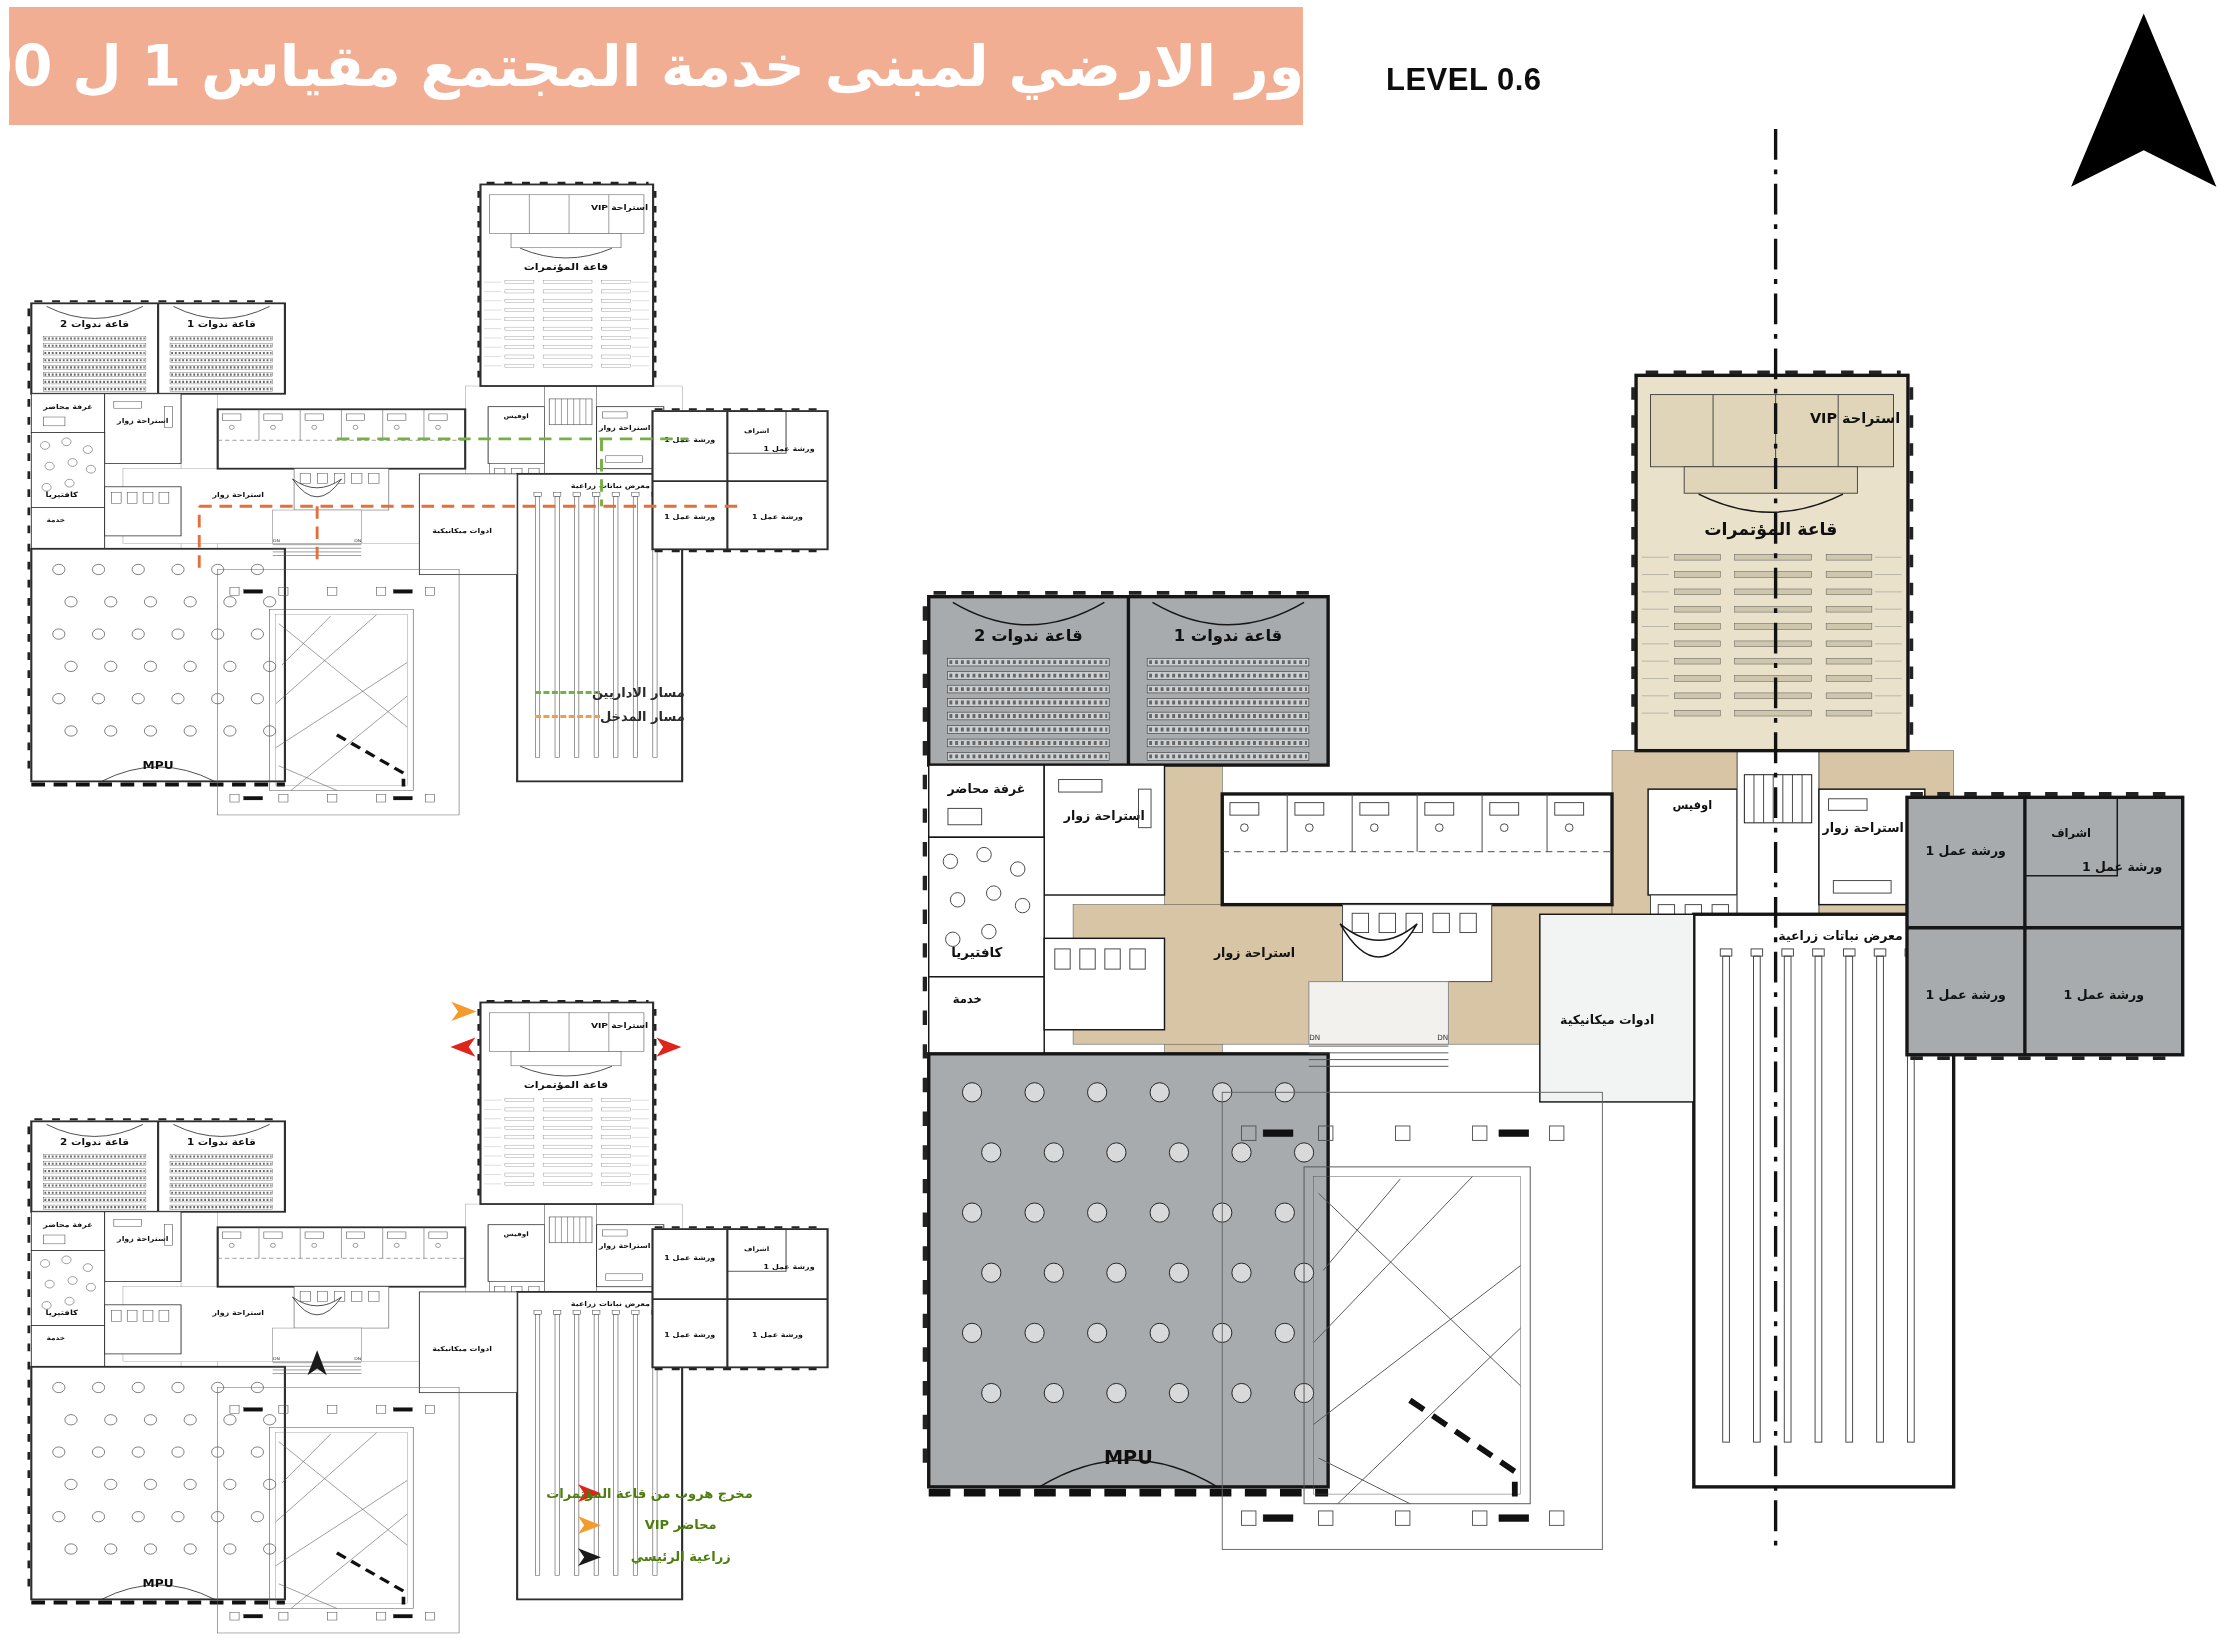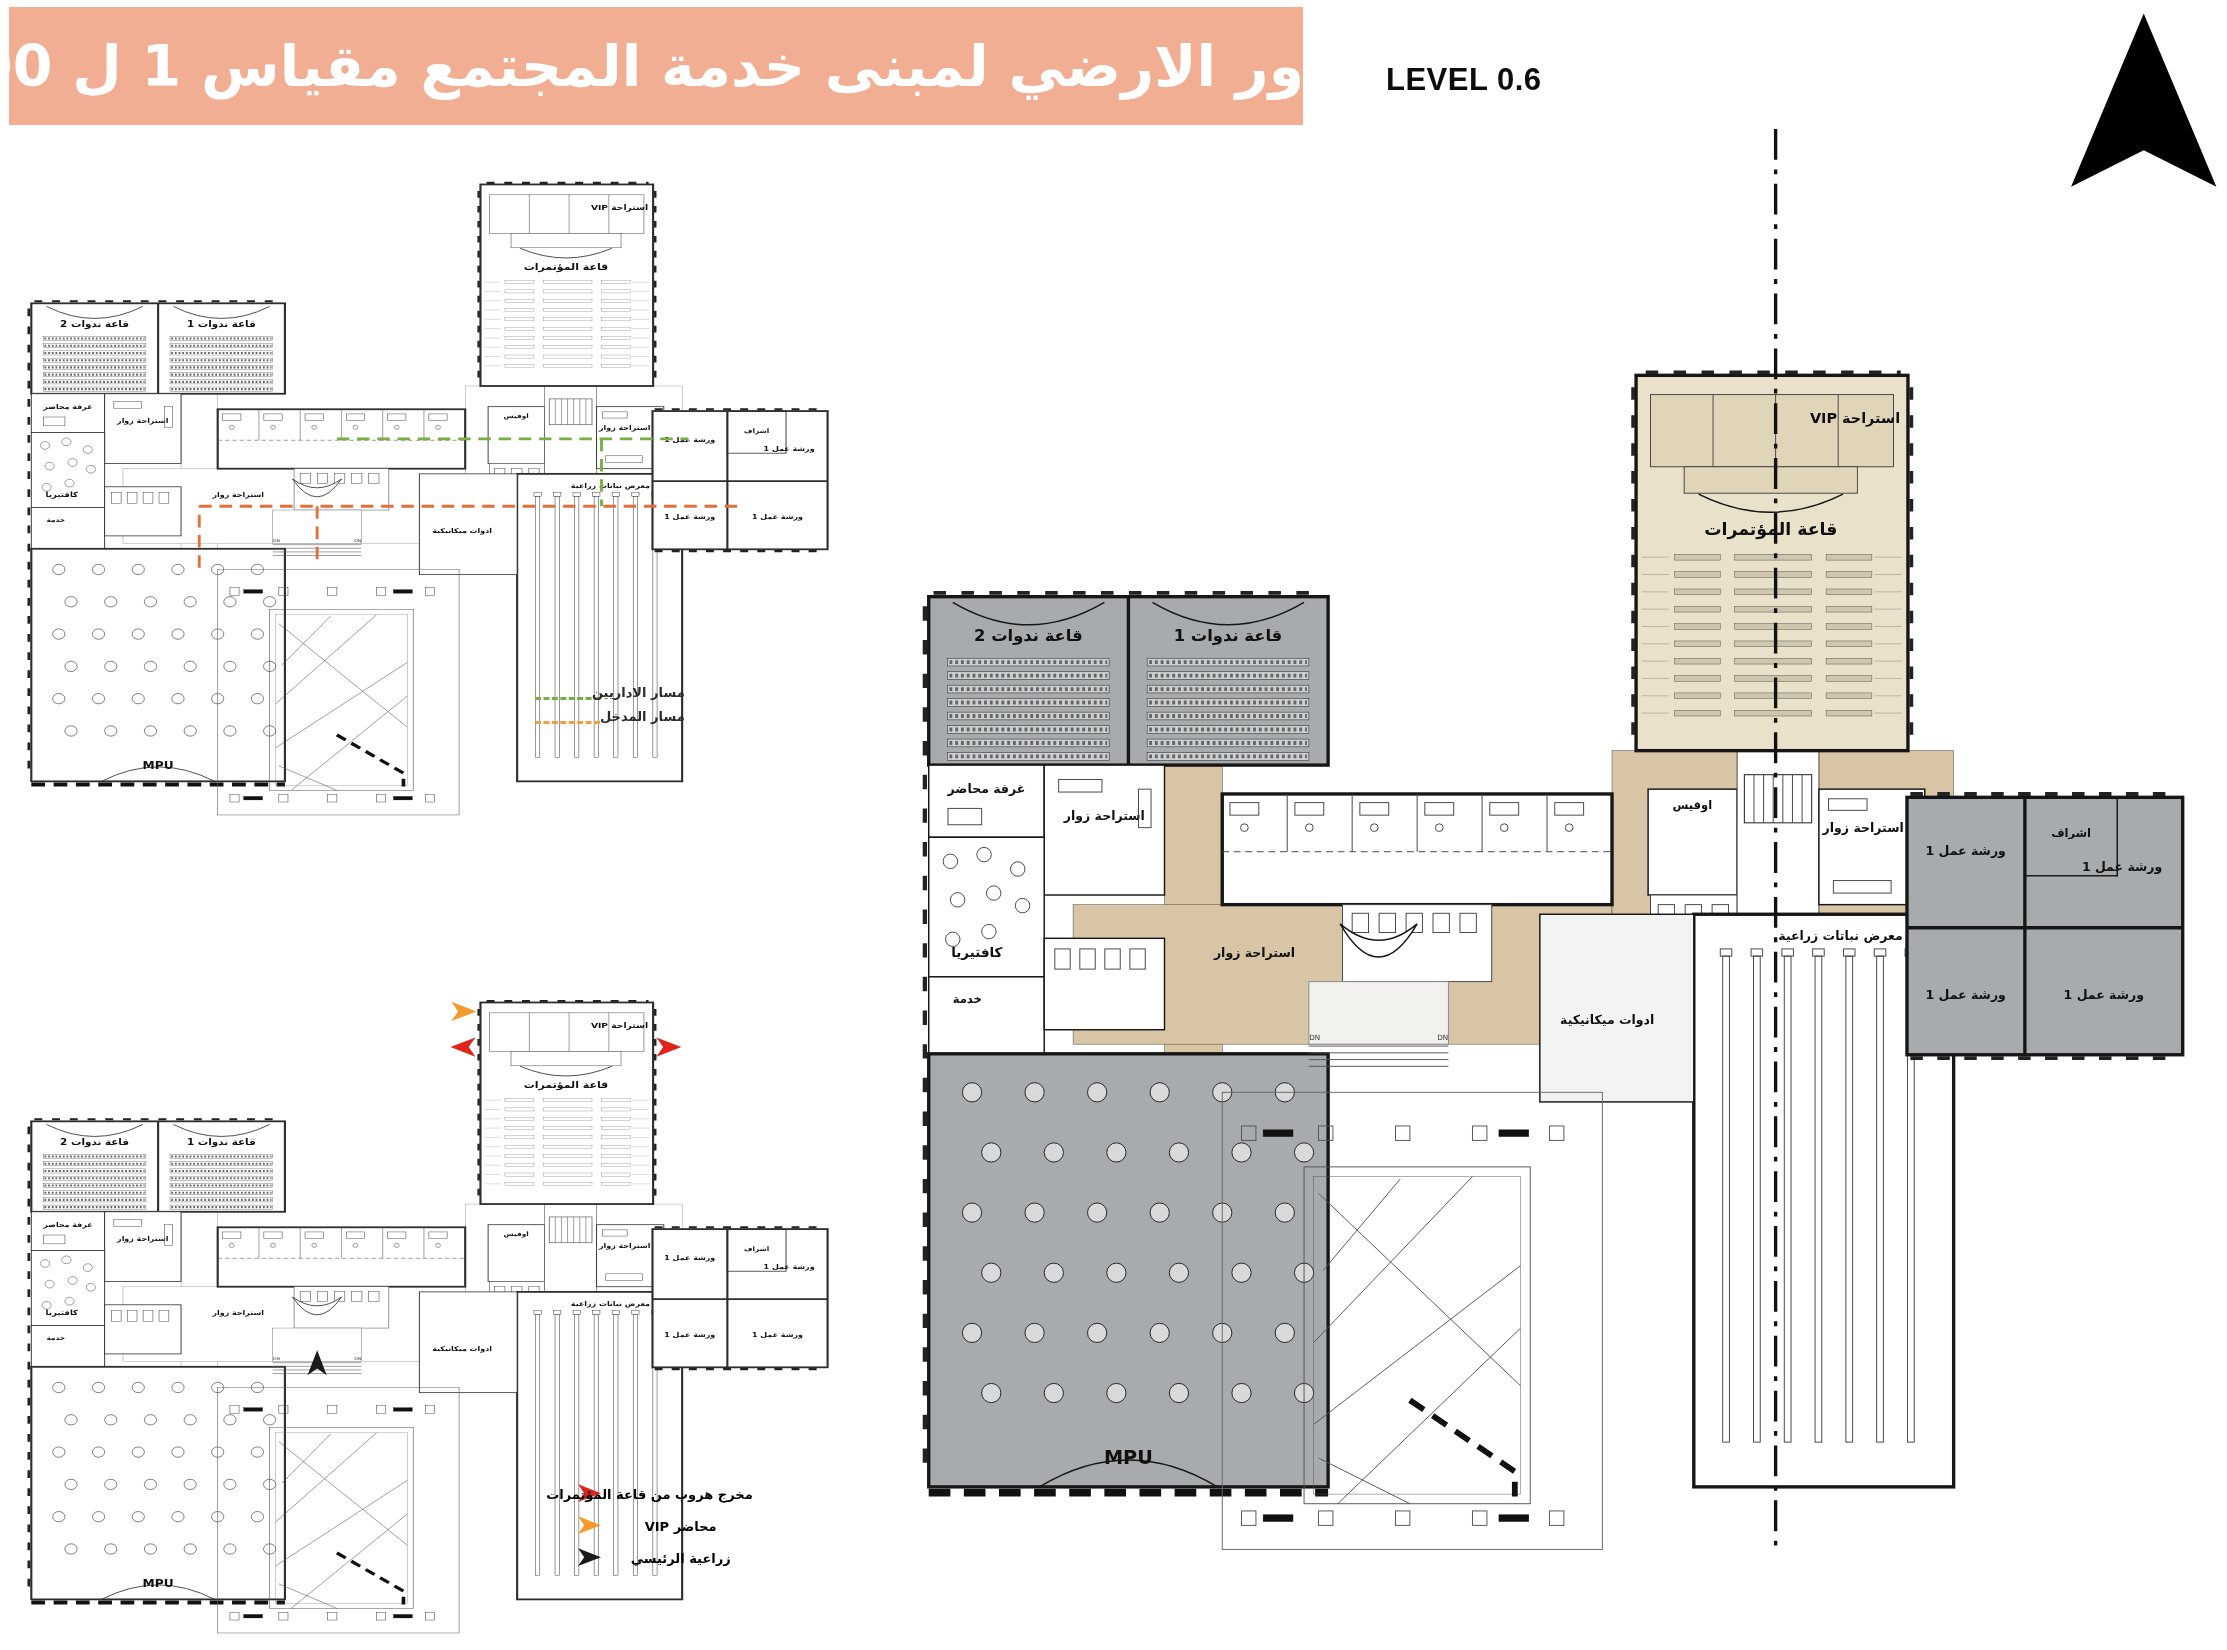--- a/index.html
+++ b/index.html
@@ -7,26 +7,26 @@
         font-family:"DejaVu Sans",sans-serif;}
   .title-bar{position:absolute;left:8.7px;top:6.7px;width:1294px;height:118px;
              display:flex;align-items:center;justify-content:center;}
   .title-bar span{color:#fff;font-size:57px;font-weight:bold;direction:rtl;white-space:nowrap;}
   .level-label{position:absolute;left:1342px;top:62px;font-family:"Liberation Sans","DejaVu Sans",sans-serif;
                font-size:31px;font-weight:700;color:#0d0d0d;letter-spacing:0.5px;margin-left:44px;}
   #plan-canvas{position:absolute;left:0;top:0;}
   .legend{position:absolute;display:flex;flex-direction:column;}
   .legend-paths{left:535px;top:685px;gap:8.7px;}
   .legend-ent{left:578px;top:1484px;gap:13.5px;}
-  .lrow{display:flex;align-items:flex-end;gap:7.7px;}
+  .lrow{display:flex;align-items:center;gap:7.7px;}
   .dash-swatch{display:inline-block;width:65px;height:0;border-top:3.4px dashed #888;}
   .lp-label{display:inline-block;width:77px;text-align:center;font-size:13px;font-weight:bold;
             color:#2b2b2b;direction:rtl;white-space:nowrap;}
   .le-label{display:inline-block;width:144px;text-align:center;font-size:13px;font-weight:bold;
-            color:#000000;direction:rtl;white-space:nowrap;}
+            color:#4d7c0f;direction:rtl;white-space:nowrap;}
   .arrow-swatch{flex:0 0 auto;}
 </style>
 </head>
 <body>
 
 <div class="page">
 
   <div class="title-bar" style="background: rgb(241, 174, 147);">
     <span>الدور الارضي لمبنى خدمة المجتمع مقياس 1 ل 500</span>
   </div>

